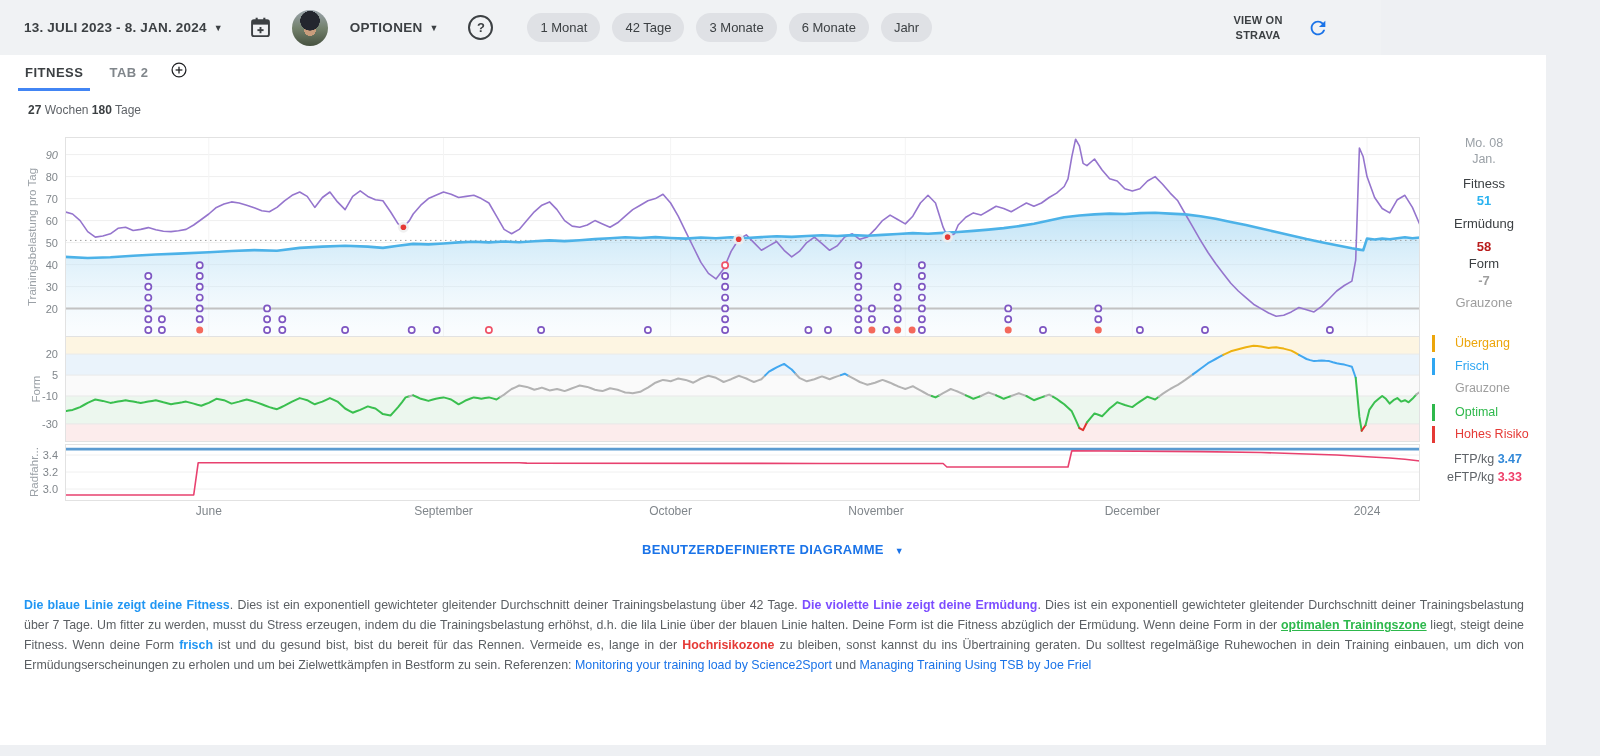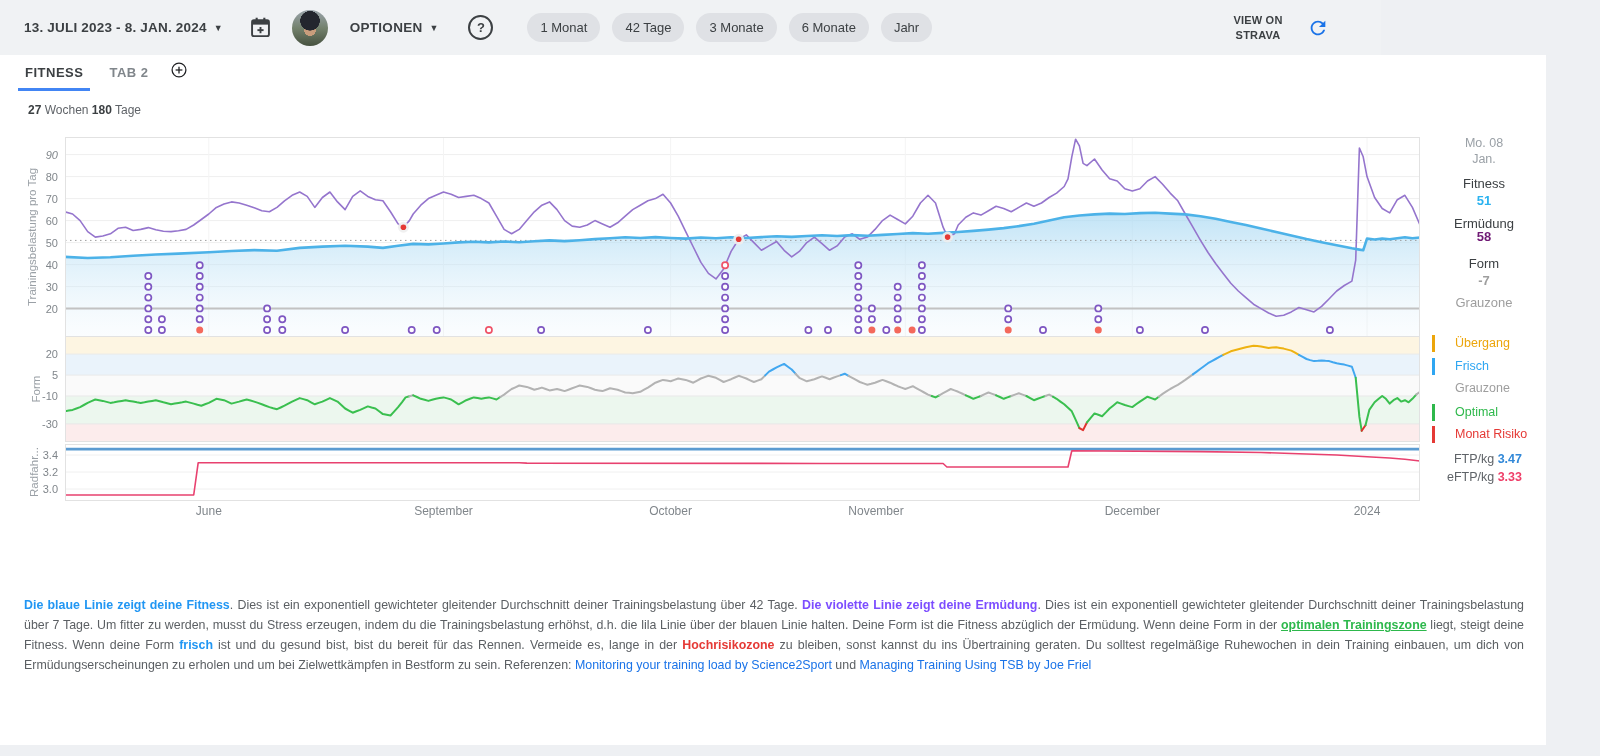--- a/index.html
+++ b/index.html
@@ -311,33 +311,36 @@
         <div class="month" style="left: 1367.01px;">2024</div>
       </div>
 
     <div class="stat-date" style="top:80px">
       <span>Mo. 08</span><br>
       <span>Jan.</span>
     </div>
     <div class="stat-label" style="top:121px">Fitness</div>
     <div class="stat-value" id="v-fit" style="top: 138px; color: rgb(43, 179, 240);">51</div>
     <div class="stat-label" style="top:161px">Ermüdung</div>
-    <div class="stat-value" id="v-fat" style="top: 174px; color: #701a75;">58</div>
+    <div class="stat-value" id="v-fat" style="top: 184px; color: #b91c1c;">58</div>
     <div class="stat-label" style="top:201px">Form</div>
     <div class="stat-value" id="v-form" style="top: 218px; color: rgb(158, 158, 158);">-7</div>
     <div class="stat-label" id="v-zone" style="top: 240px; color: rgb(158, 158, 158);">Grauzone</div>
 
     <div id="zone-legend">
         <div class="zone-item" style="top: 280px; color: rgb(236, 165, 11); border-left: 3px solid rgb(236, 165, 11);">Übergang</div>
         <div class="zone-item" style="top: 303px; color: rgb(46, 166, 242); border-left: 3px solid rgb(46, 166, 242);">Frisch</div>
         <div class="zone-item" style="top: 325px; color: rgb(158, 158, 158); border-left: 3px solid transparent;">Grauzone</div>
         <div class="zone-item" style="top: 349px; color: rgb(46, 184, 75); border-left: 3px solid rgb(46, 184, 75);">Optimal</div>
-        <div class="zone-item" style="top: 371px; color: rgb(229, 57, 53); border-left: 3px solid rgb(229, 57, 53);">Monat Risiko</div>
+        <div class="zone-item" style="top: 371px; color: rgb(229, 57, 53); border-left: 3px solid rgb(229, 57, 53);">Hohes Risiko</div>
       </div>
     <div id="ftp-labels">
         <div class="ftp-line" style="top: 397px;"><span>FTP/kg </span><b style="color: rgb(49, 136, 216);">3.47</b></div>
         <div class="ftp-line" style="top: 415px;"><span>eFTP/kg </span><b style="color: rgb(239, 62, 104);">3.33</b></div>
       </div>
 
+    <div class="custom-charts">
+      <span>BENUTZERDEFINIERTE DIAGRAMME</span> <span class="caret">▼</span>
+    </div>
 
     <p class="footer" id="footer"><span class="seg-fitness">Die blaue Linie zeigt deine Fitness</span><span>. Dies ist ein exponentiell gewichteter gleitender Durchschnitt deiner Trainingsbelastung über 42 Tage. </span><span class="seg-ermuedung">Die violette Linie zeigt deine Ermüdung</span><span>. Dies ist ein exponentiell gewichteter gleitender Durchschnitt deiner Trainingsbelastung über 7 Tage. Um fitter zu werden, musst du Stress erzeugen, indem du die Trainingsbelastung erhöhst, d.h. die lila Linie über der blauen Linie halten. Deine Form ist die Fitness abzüglich der Ermüdung. Wenn deine Form in der </span><span class="seg-optimal">optimalen Trainingszone</span><span> liegt, steigt deine Fitness. Wenn deine Form </span><span class="seg-frisch">frisch</span><span> ist und du gesund bist, bist du bereit für das Rennen. Vermeide es, lange in der </span><span class="seg-risiko">Hochrisikozone</span><span> zu bleiben, sonst kannst du ins Übertraining geraten. Du solltest regelmäßige Ruhewochen in dein Training einbauen, um dich von Ermüdungserscheinungen zu erholen und um bei Zielwettkämpfen in Bestform zu sein. Referenzen: </span><a class="seg-link" href="#">Monitoring your training load by Science2Sport</a><span> und </span><a class="seg-link" href="#">Managing Training Using TSB by Joe Friel</a></p>
   </div>
 </div>
 
 </body></html>

